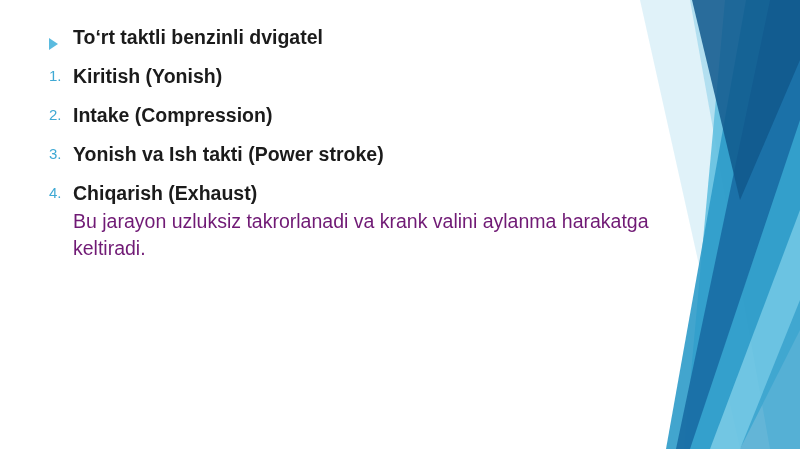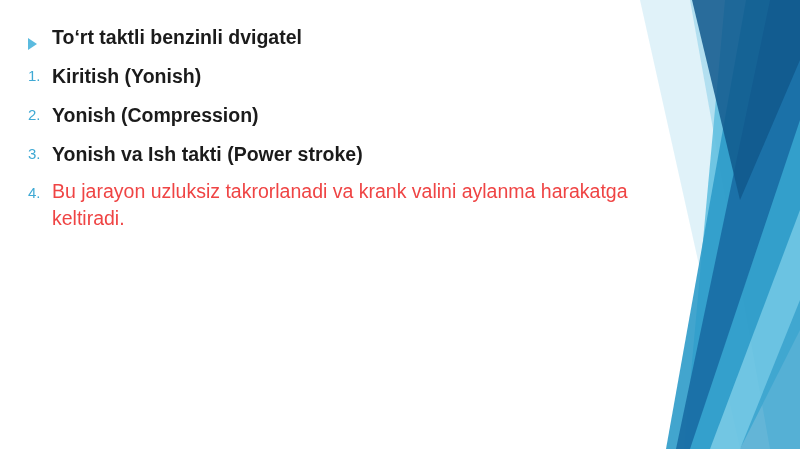--- a/index.html
+++ b/index.html
@@ -23,21 +23,21 @@
   #deco {
     position: absolute;
     top: 0;
     right: 0;
     width: 360px;
     height: 449px;
     pointer-events: none;
   }
   #content {
     position: absolute;
-    left: 26px;
+    left: 47px;
     top: 22px;
     width: 660px;
   }
   .line {
     display: flex;
     align-items: flex-start;
     margin-bottom: 9px;
   }
   .marker {
     flex: 0 0 auto;
@@ -60,21 +60,21 @@
     line-height: 30px;
     color: #1b1b1b;
   }
   .txt.bold {
     font-weight: bold;
   }
   .sub {
     font-size: 19.5px;
     line-height: 27px;
     font-weight: normal;
-    color: #ef4444;
+    color: #701a75;
     display: block;
   }
   .tri {
     display: inline-block;
     width: 0;
     height: 0;
     border-left: 9px solid #5bbbdf;
     border-top: 6px solid transparent;
     border-bottom: 6px solid transparent;
     vertical-align: middle;
@@ -104,29 +104,30 @@
     </div>
 
 
     <div class="line">
       <span class="marker num">1.</span>
       <span class="txt bold">Kiritish (Yonish)</span>
     </div>
 
     <div class="line">
       <span class="marker num">2.</span>
-      <span class="txt bold">Yonish (Compression)</span>
+      <span class="txt bold">Intake (Compression)</span>
     </div>
 
     <div class="line">
       <span class="marker num">3.</span>
       <span class="txt bold">Yonish va Ish takti (Power stroke)</span>
     </div>
 
     <div class="line">
       <span class="marker num">4.</span>
       <span class="txt">
+        <span class="txt bold">Chiqarish (Exhaust)</span>
         <span class="sub">Bu jarayon uzluksiz takrorlanadi va krank valini aylanma harakatga keltiradi.</span>
       </span>
     </div>
 
   </div>
 </div>
 
 </body></html>

